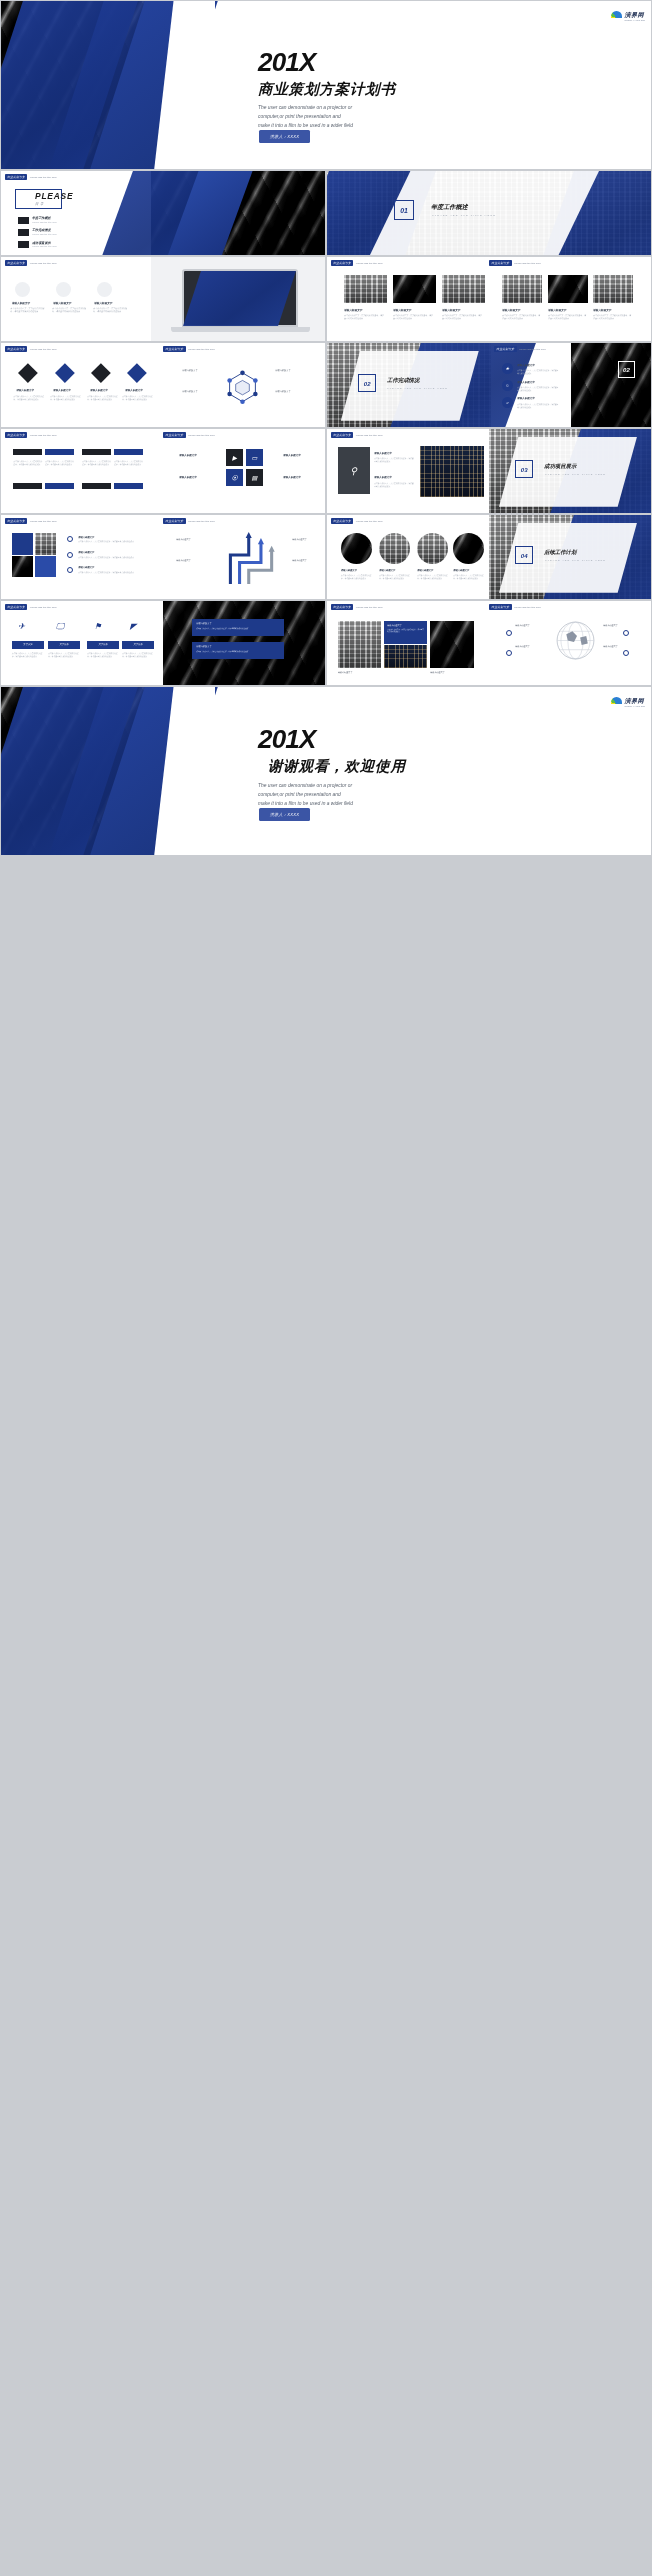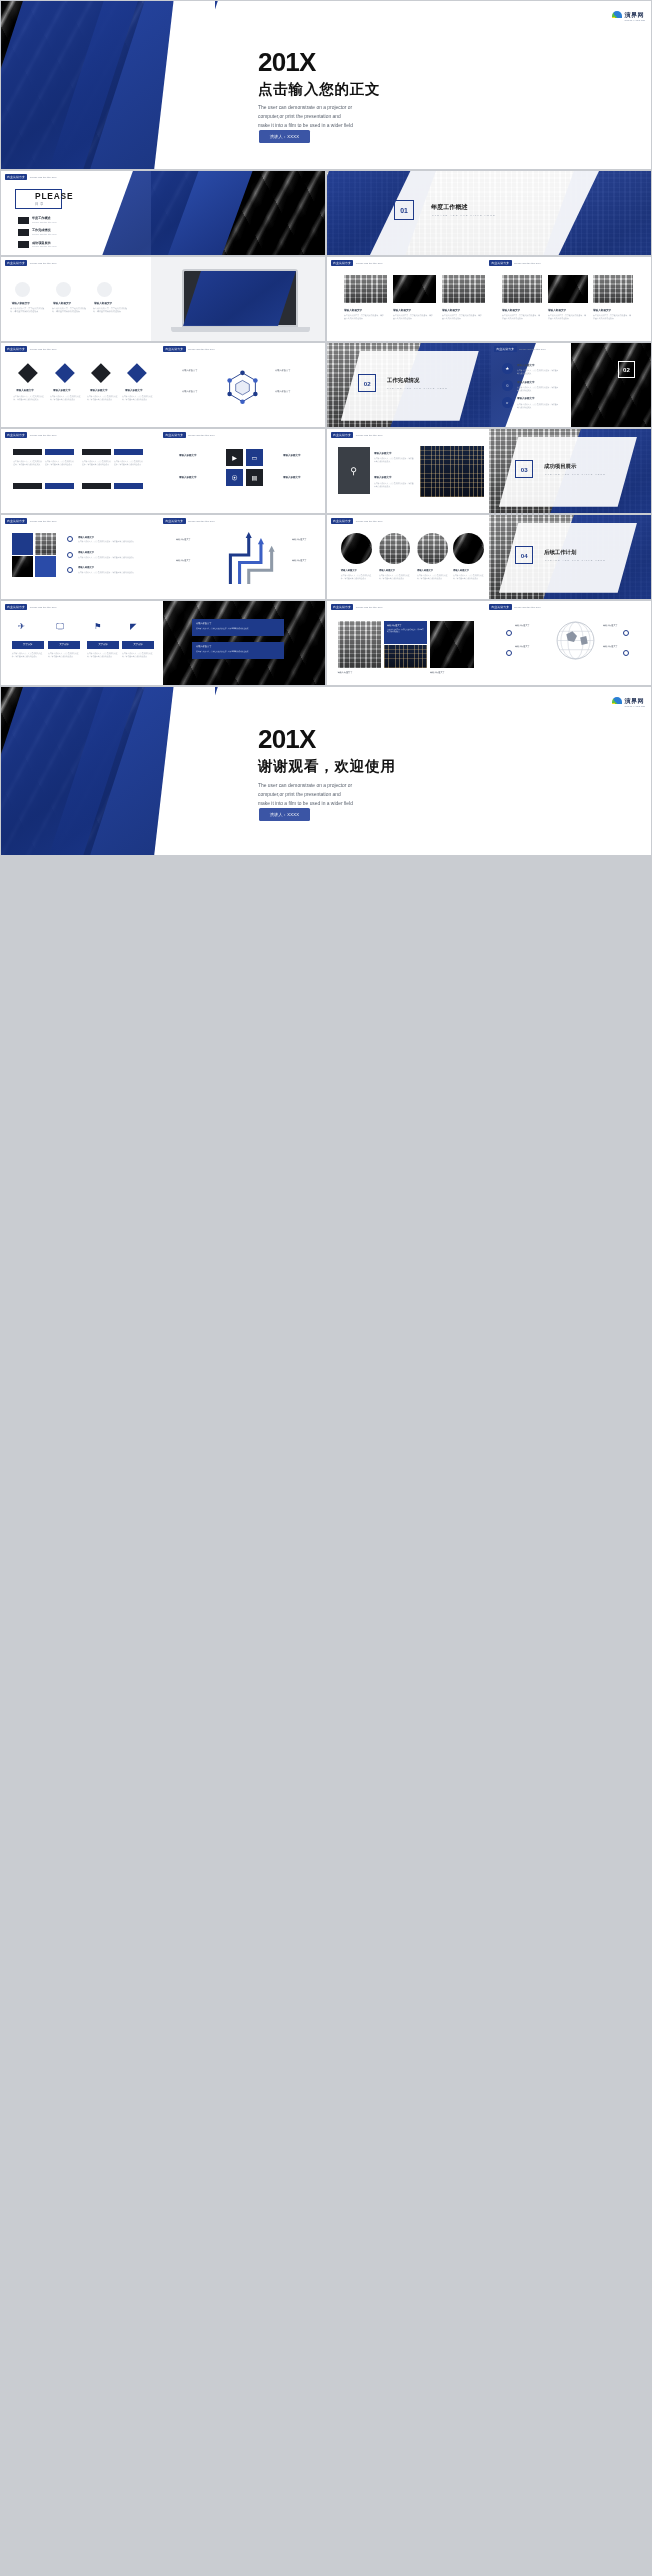--- a/index.html
+++ b/index.html
@@ -7,20 +7,21 @@
     width: 652px;
     background: #c9ccd1;
     font-family: "Liberation Sans", sans-serif;
   }
   .deck { width: 652px; display:flex; flex-wrap:wrap; }
   .slide {
     position: relative;
     overflow: hidden;
     background:#fff;
     border: 0.8px solid #c9ccd1;
+    font-style: italic;
   }
   .slide.full { width:652px; height:170px; }
   .slide.half { width:326px; height:86px; }
 
   
   .photo-dark {
     position:absolute; inset:0;
     background:
       repeating-linear-gradient(118deg, #1a1a1a 0px, #2c2c2c 6.9px, #777 8.4px, #e8e8e8 10.7px, #4a4a4a 13.8px, #1c1c1c 23px),
       repeating-linear-gradient(62deg, rgba(255,255,255,.22) 0px, rgba(0,0,0,.25) 12.3px, rgba(255,255,255,.12) 20px, rgba(0,0,0,.3) 34px),
@@ -104,21 +105,21 @@
 
     <div class="logo" style="right:6.1px;top:5.4px;">
       <span class="fan"></span>
       <span>
         <span class="lgtext">演界网</span>
         <span class="lgsub">WWW.YANJ.CN</span>
       </span>
     </div>
 
     <div class="t-year" style="left:257px;top:46px;">201X</div>
-    <div class="t-cn" style="left:257px;top:79px;">点击输入您的正文</div>
+    <div class="t-cn" style="left:257px;top:79px;">商业策划方案计划书</div>
     <div class="t-en" style="left:257px;top:102px;width:199px;">
       <div>The user can demonstrate on a projector or</div>
       <div>computer,or print the presentation and</div>
       <div>make it into a film to be used in a wider field</div>
     </div>
     <div class="t-btn" style="left:258px;top:129px;">演讲人：XXXX</div>
   </div>
 
   <div class="slide half">
     <div class="pghdr">
@@ -458,21 +459,21 @@
 
     <div class="logo" style="right:6.1px;top:5.4px;">
       <span class="fan"></span>
       <span>
         <span class="lgtext">演界网</span>
         <span class="lgsub">WWW.YANJ.CN</span>
       </span>
     </div>
 
     <div class="t-year" style="left:257px;top:37px;">201X</div>
-    <div class="t-cn" style="left:257px;top:70px;">谢谢观看，欢迎使用</div>
+    <div class="t-cn" style="left:267px;top:70px;">谢谢观看，欢迎使用</div>
     <div class="t-en" style="left:257px;top:94px;width:199px;">
       <div>The user can demonstrate on a projector or</div>
       <div>computer,or print the presentation and</div>
       <div>make it into a film to be used in a wider field</div>
     </div>
     <div class="t-btn" style="left:258px;top:121px;">演讲人：XXXX</div>
   </div>
 
 </div>
 

